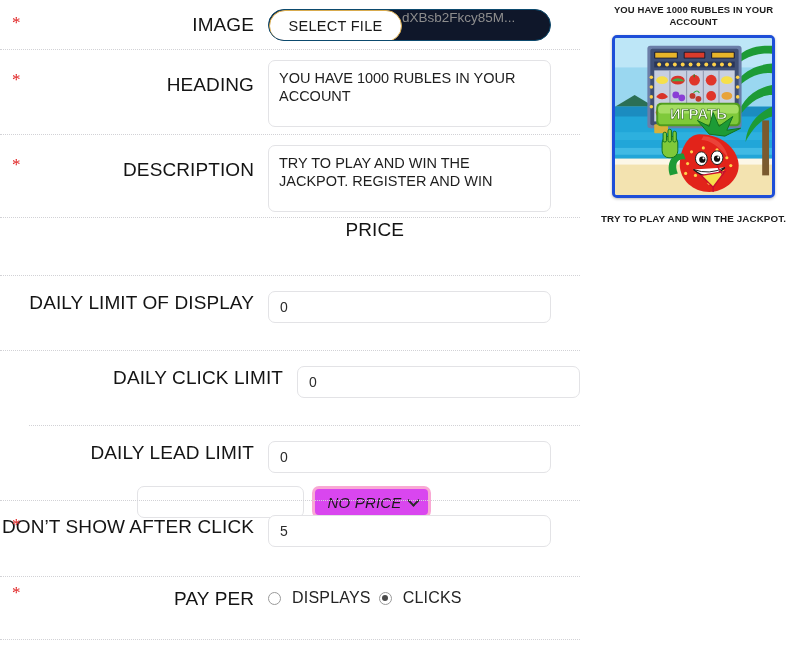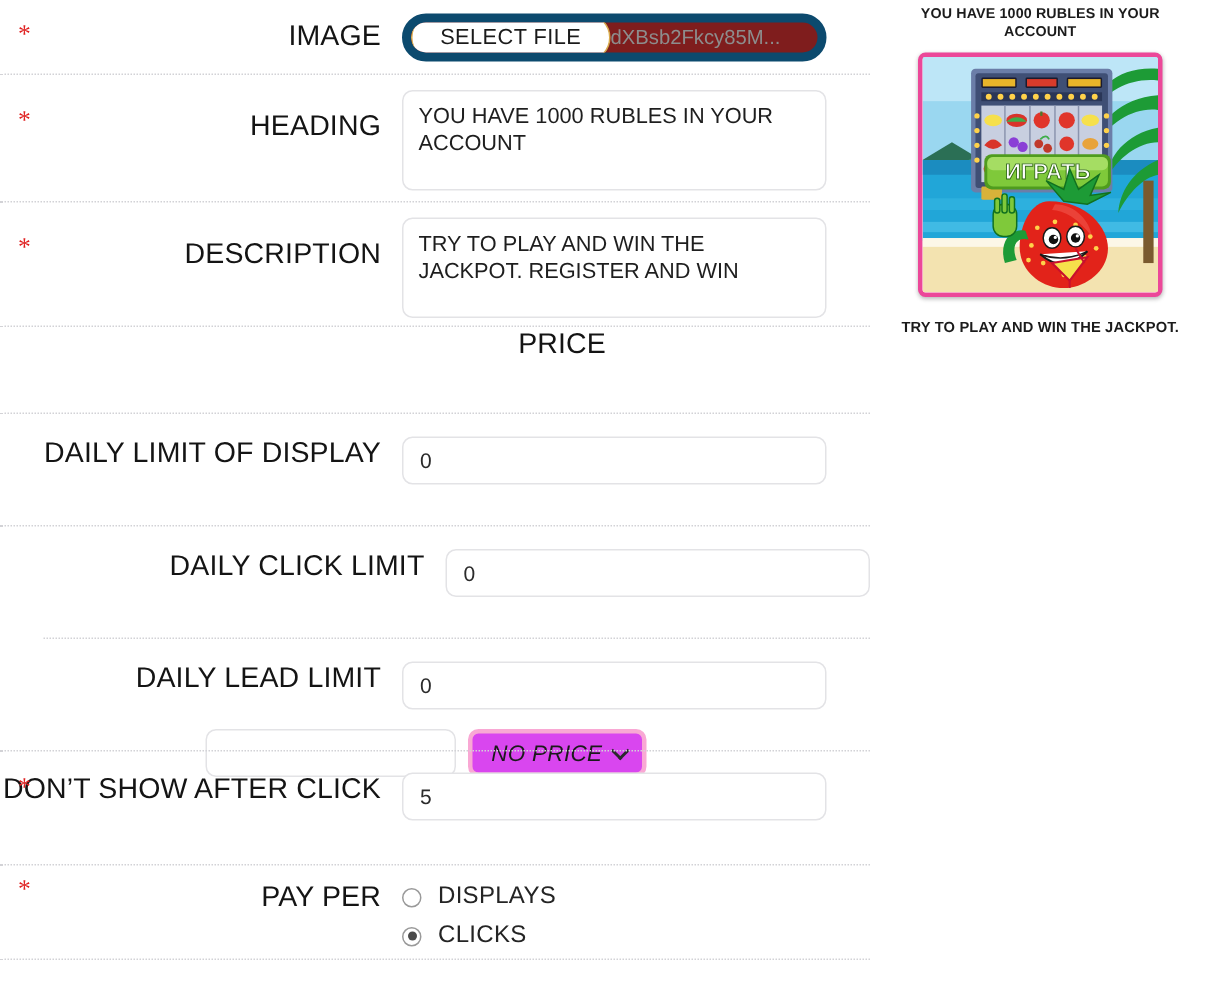--- a/index.html
+++ b/index.html
@@ -90,26 +90,25 @@
     color: #1e1e1e;
     padding: 8px 10px;
     resize: none;
     outline: none;
     overflow: hidden;
   }
 
   
   .file-wrap {
     display: flex;
-    align-items: center;
     width: 283px;
     height: 32px;
-    border: 6px solid #0c4a6e;
+    border: 1px solid #0c4a6e;
     border-radius: 16px;
-    background: #7f1d1d;
+    background: #0f172a;
     overflow: hidden;
   }
   .file-btn {
     height: 32px;
     min-width: 133px;
     border: 1px solid #d8ab4e;
     border-radius: 16px;
     background: #ffffff;
     color: #1a1a1a;
     font-family: "Liberation Sans", sans-serif;
@@ -152,21 +151,21 @@
     right: 10px;
     top: 50%;
     width: 9px; height: 9px;
     margin-top: -6px;
     border-right: 2px solid #2a2a2a;
     border-bottom: 2px solid #2a2a2a;
     transform: rotate(45deg);
   }
 
   
-  .radio-group { display: flex; flex-direction: column; gap: 8px; padding-top: 2px; }
+  .radio-group { display: flex; flex-direction: row; gap: 8px; padding-top: 2px; }
   .radio-line { display: flex; align-items: center; gap: 11px; cursor: pointer; }
   .radio-dot {
     width: 13px; height: 13px;
     border: 1px solid #9a9a9a;
     border-radius: 50%;
     background: #fff;
     position: relative;
     flex: 0 0 13px;
   }
   .radio-dot.on::after {
@@ -200,21 +199,21 @@
     font-size: 9.5px;
     font-weight: bold;
     line-height: 11.5px;
     color: #1b1b1b;
     letter-spacing: .1px;
   }
   .pv-banner {
     width: 163px;
     height: 163px;
     margin: 8px auto 0;
-    border: 3px solid #ec4899;
+    border: 3px solid #1d4ed8;
     border-radius: 5px;
     background: #ffffff;
     box-shadow: 0 1px 3px rgba(0,0,0,.28);
     overflow: hidden;
     position: relative;
     cursor: pointer;
   }
   .pv-foot {
     width: 200px;
     margin: 13px auto 18px;

